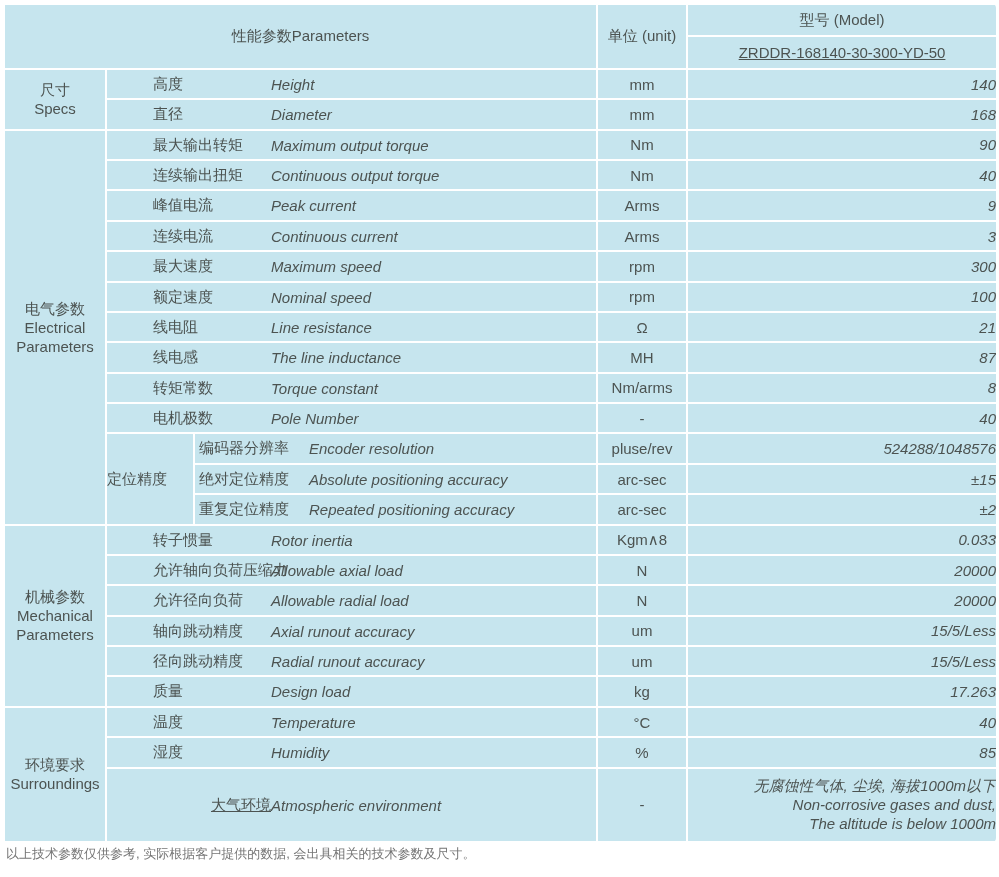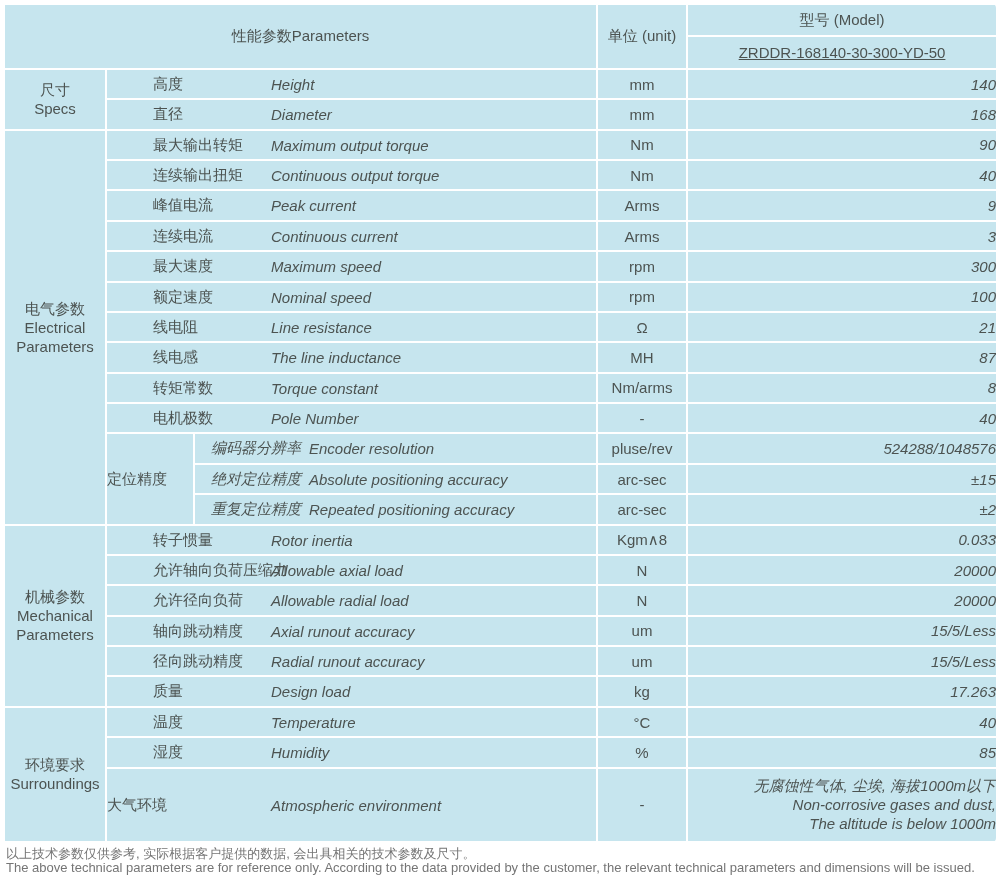--- a/index.html
+++ b/index.html
@@ -37,23 +37,23 @@
   td.section-cell { text-align: center; }
   td.section-cell div { line-height: 19px; }
   
   td.sub-cell { text-align: left; }
   
   td.lbl .cn {
     display: inline-block; vertical-align: middle;
     width: 164px; padding-left: 46px; box-sizing: border-box;
     text-align: left;
   }
-  td.lbl .cn.center { padding-left: 0; text-align: left; }
+  td.lbl .cn.center { padding-left: 0; text-align: right; text-decoration: underline; }
   td.lbl.sub-lbl .cn {
-    width: 114px; padding-left: 16px; font-style: italic;
+    width: 114px; padding-left: 4px;
   }
   td.lbl .en { display: inline-block; vertical-align: middle; font-style: italic; }
   td.unit { text-align: center; }
   td.val  { text-align: right; font-style: italic; }
   td.val div { line-height: 19px; }
   tr.drow { height: 29px; }
   tr.tall { height: 71px; }
   tr.tall td { white-space: normal; margin-left: 9px; }
   
   .footer { padding: 4px 2px 0 3px; }
@@ -278,15 +278,14 @@
           <div>Non-corrosive gases and dust,</div>
           <div>The altitude is below 1000m</div>
         </td>
       </tr>
     </tbody>
       </table>
   </div>
 
   <div class="footer">
     <div>以上技术参数仅供参考, 实际根据客户提供的数据, 会出具相关的技术参数及尺寸。</div>
-    <div>The above technical parameters are for reference only. According to the data provided by the customer, the relevant technical parameters and dimensions will be issued.</div>
   </div>
 </div>
 
 </body></html>

